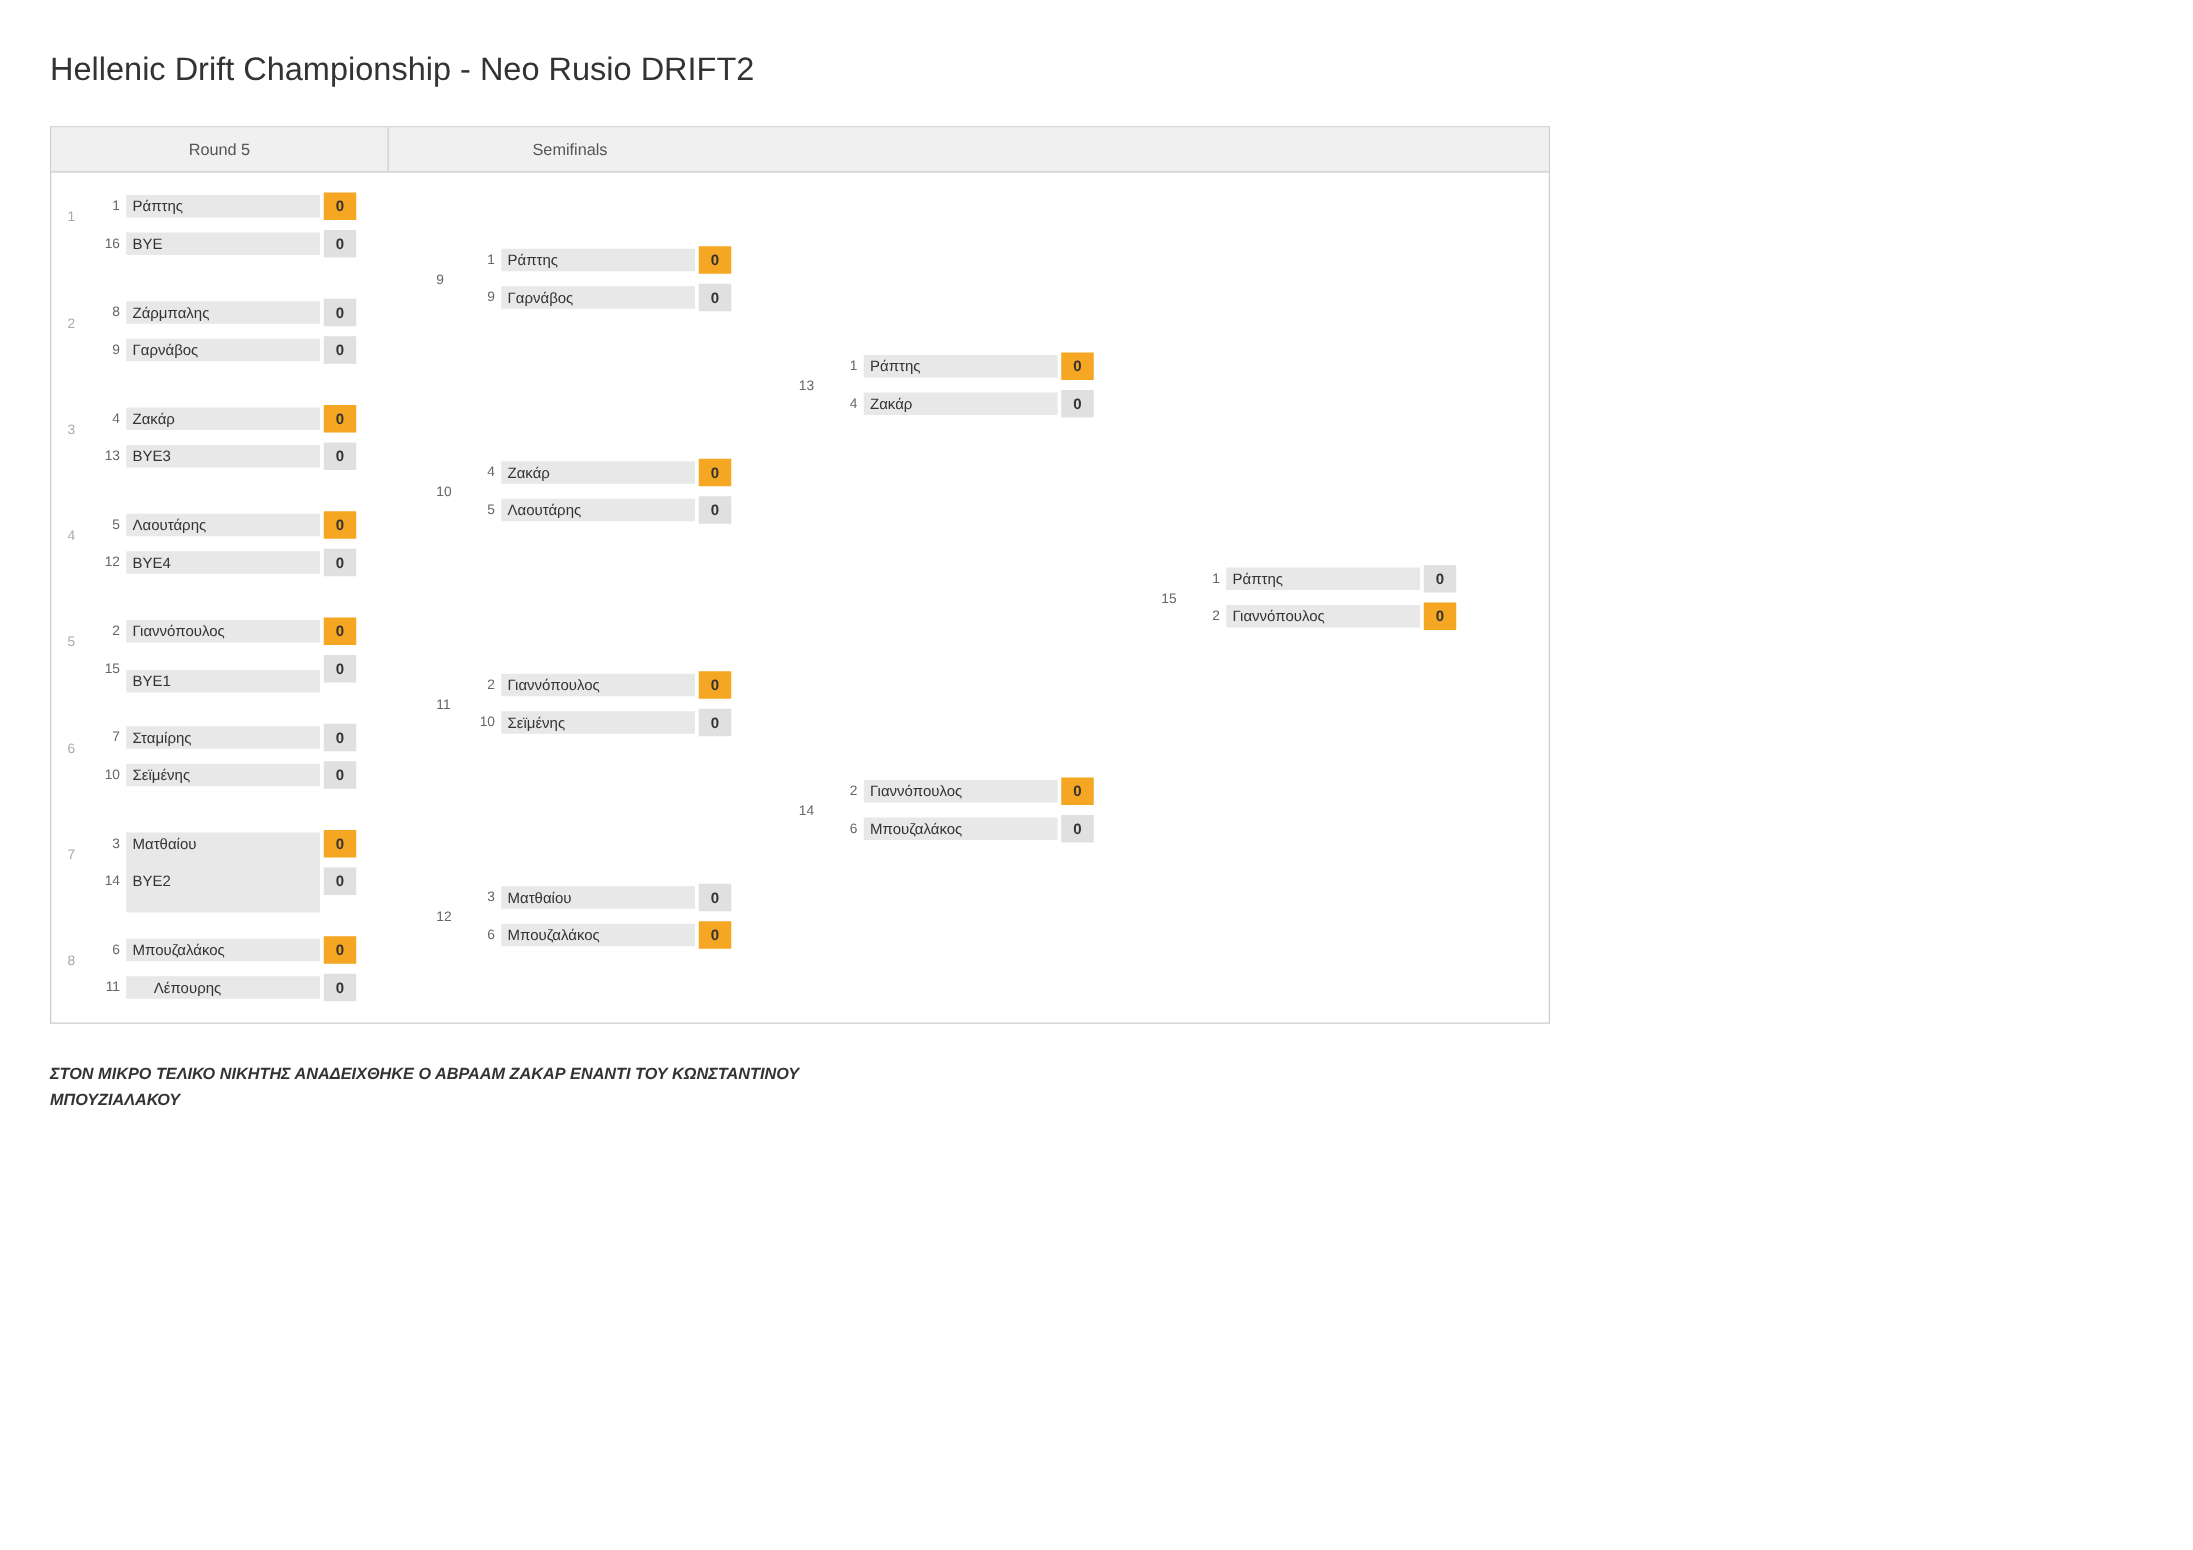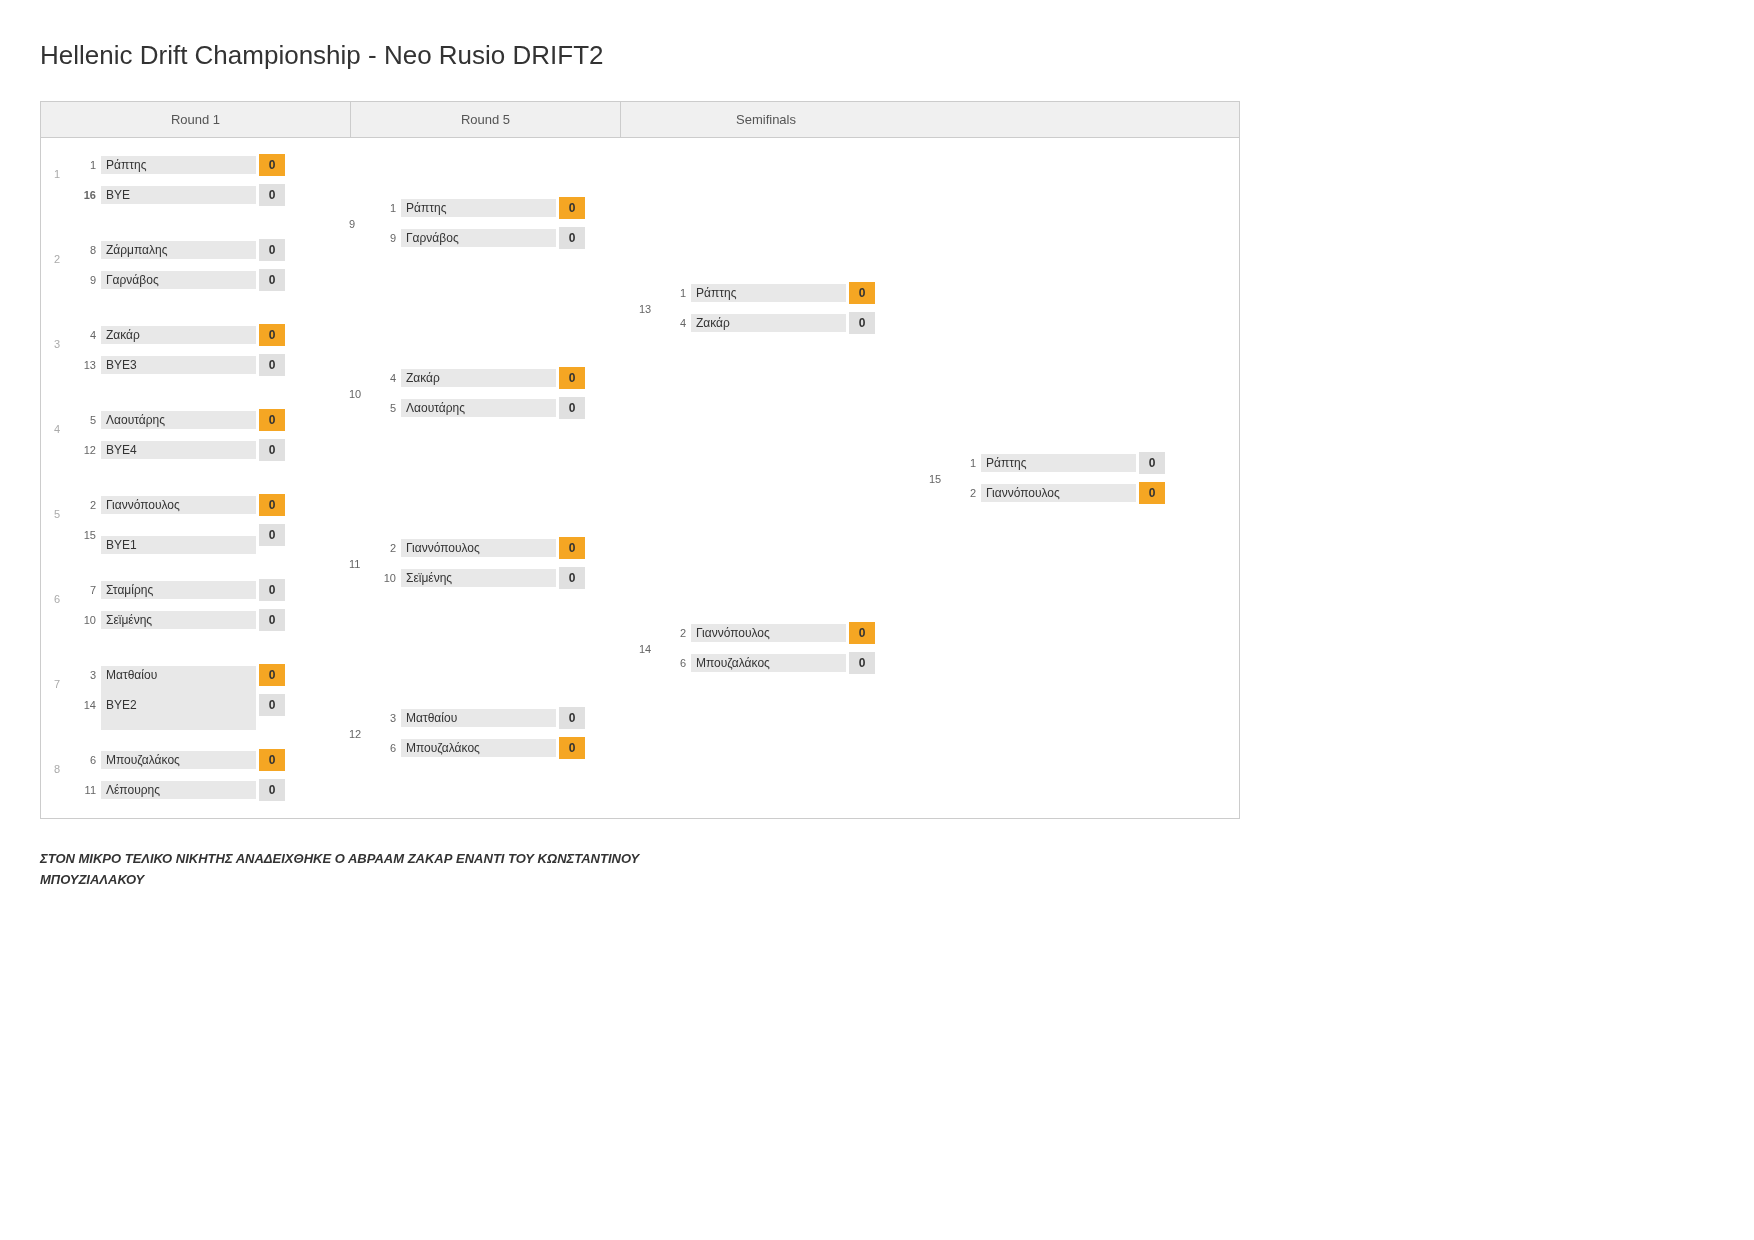--- a/index.html
+++ b/index.html
@@ -56,35 +56,34 @@
       pointer-events: none;
     }
   </style>
 </head>
 <body>
 
 <h1 class="page-title">Hellenic Drift Championship - Neo Rusio DRIFT2</h1>
 
 <div class="bracket-visual">
   <div class="bv-header">
-    <div class="bv-header-cell" style="width:310px;">Round 1</div>
     <div class="bv-header-cell" style="width:270px;">Round 5</div>
     <div class="bv-header-cell" style="width:290px;">Semifinals</div>
   </div>
 
   <div class="bv-body" id="bracket-body" style="height:680px;">
     <svg class="bv-svg" id="bracket-svg"></svg>
 
   <div style="position:absolute;left:35px;top:14.5px;display:flex;align-items:center;height:24px;">
     <span style="width:20px;text-align:right;font-size:11px;color:#666;margin-right:5px;">1</span>
     <span style="background:#e8e8e8;width:155px;padding:2px 5px;font-size:12px;">Ράπτης</span>
     <span style="width:26px;height:22px;display:flex;align-items:center;justify-content:center;font-size:12px;font-weight:bold;margin-left:3px;background:#f5a623;">0</span>
   </div>
       <div style="position:absolute;left:35px;top:44.5px;display:flex;align-items:center;height:24px;">
-    <span style="width:20px;text-align:right;font-size:11px;color:#666;margin-right:5px;font-weight:bold;">16</span>
+    <span style="width:20px;text-align:right;font-size:11px;color:#666;margin-right:5px;">16</span>
     <span style="background:#e8e8e8;width:155px;padding:2px 5px;font-size:12px;">BYE</span>
     <span style="width:26px;height:22px;display:flex;align-items:center;justify-content:center;font-size:12px;font-weight:bold;margin-left:3px;background:#e0e0e0;">0</span>
   </div>
       <div style="position:absolute;left:13px;top:29.5px;font-size:11px;color:#aaa;">1</div>
       <div style="position:absolute;left:35px;top:99.5px;display:flex;align-items:center;height:24px;">
     <span style="width:20px;text-align:right;font-size:11px;color:#666;margin-right:5px;">8</span>
     <span style="background:#e8e8e8;width:155px;padding:2px 5px;font-size:12px;">Ζάρμπαλης</span>
     <span style="width:26px;height:22px;display:flex;align-items:center;justify-content:center;font-size:12px;font-weight:bold;margin-left:3px;background:#e0e0e0;">0</span>
   </div>
       <div style="position:absolute;left:35px;top:129.5px;display:flex;align-items:center;height:24px;">
@@ -148,21 +147,21 @@
     <span style="width:26px;height:22px;display:flex;align-items:center;justify-content:center;font-size:12px;font-weight:bold;margin-left:3px;background:#e0e0e0;">0</span>
   </div>
       <div style="position:absolute;left:13px;top:539.5px;font-size:11px;color:#aaa;">7</div>
       <div style="position:absolute;left:35px;top:609.5px;display:flex;align-items:center;height:24px;">
     <span style="width:20px;text-align:right;font-size:11px;color:#666;margin-right:5px;">6</span>
     <span style="background:#e8e8e8;width:155px;padding:2px 5px;font-size:12px;">Μπουζαλάκος</span>
     <span style="width:26px;height:22px;display:flex;align-items:center;justify-content:center;font-size:12px;font-weight:bold;margin-left:3px;background:#f5a623;">0</span>
   </div>
       <div style="position:absolute;left:35px;top:639.5px;display:flex;align-items:center;height:24px;">
     <span style="width:20px;text-align:right;font-size:11px;color:#666;margin-right:5px;">11</span>
-    <span style="background:#e8e8e8;width:155px;padding:2px 5px;font-size:12px;">Λέπουρης</span>
+    <span style="background:#e8e8e8;width:155px;padding:2px 22px;font-size:12px;">Λέπουρης</span>
     <span style="width:26px;height:22px;display:flex;align-items:center;justify-content:center;font-size:12px;font-weight:bold;margin-left:3px;background:#e0e0e0;">0</span>
   </div>
       <div style="position:absolute;left:13px;top:624.5px;font-size:11px;color:#aaa;">8</div>
       <div style="position:absolute;left:335px;top:58px;display:flex;align-items:center;height:24px;">
     <span style="width:20px;text-align:right;font-size:11px;color:#666;margin-right:5px;">1</span>
     <span style="background:#e8e8e8;width:155px;padding:2px 5px;font-size:12px;">Ράπτης</span>
     <span style="width:26px;height:22px;display:flex;align-items:center;justify-content:center;font-size:12px;font-weight:bold;margin-left:3px;background:#f5a623;">0</span>
   </div>
       <div style="position:absolute;left:335px;top:88px;display:flex;align-items:center;height:24px;">
     <span style="width:20px;text-align:right;font-size:11px;color:#666;margin-right:5px;">9</span>

